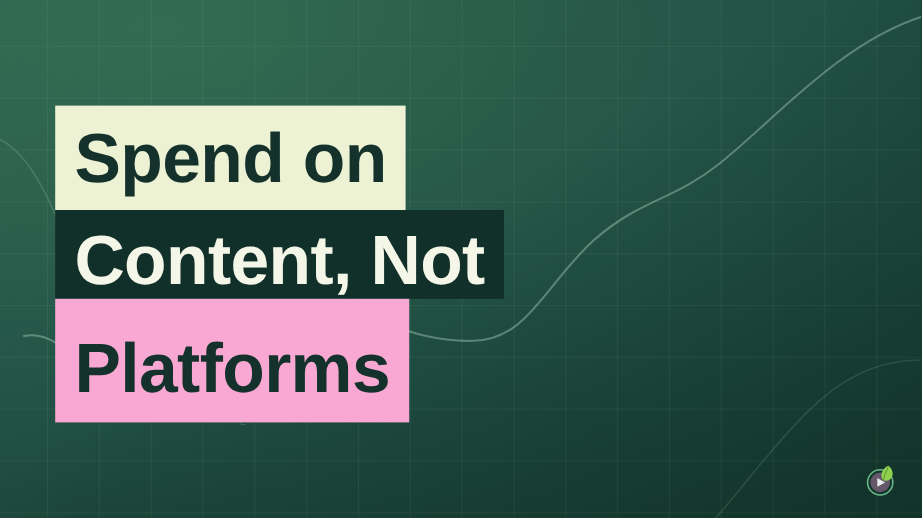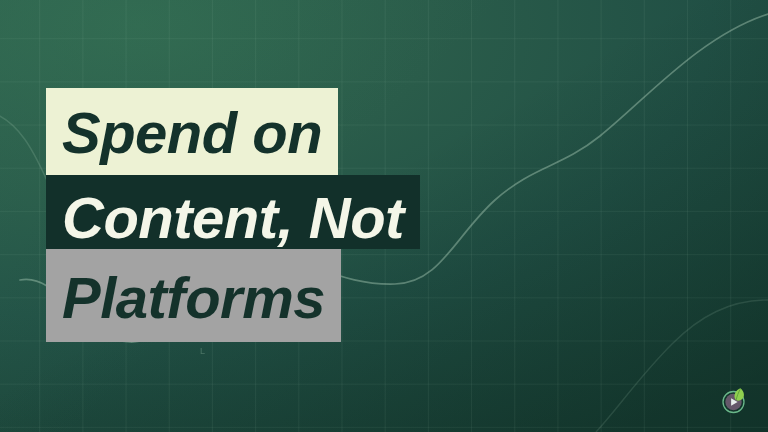--- a/index.html
+++ b/index.html
@@ -48,43 +48,42 @@
   .headline {
     position: absolute;
     left: 46px;
     top: 88px;
     display: flex;
     flex-direction: column;
     align-items: flex-start;
   }
   .line {
     display: block;
-    font-style: italic;
     font-weight: bold;
     letter-spacing: -0.5px;
     white-space: nowrap;
     line-height: 1;
   }
   .line-1 {
     background: #edf2d4;
     color: #14322b;
     font-size: 58px;
     padding: 16px 16px 13px 16px;
   }
   .line-2 {
     background: #12302a;
     color: #f4f6e8;
     font-size: 58px;
     padding: 14px 16px 2px 16px;
   }
   .line-3 {
-    background: #a3a3a3;
+    background: #f9a8d4;
     color: #14322b;
     font-size: 58px;
-    padding: 20px 16px 15px 16px;
+    padding: 30px 16px 15px 16px;
   }
 
   
   .submark {
     position: absolute;
     left: 200px;
     top: 346px;
     font-size: 9px;
     color: rgba(180,215,190,0.30);
     letter-spacing: 0.5px;

